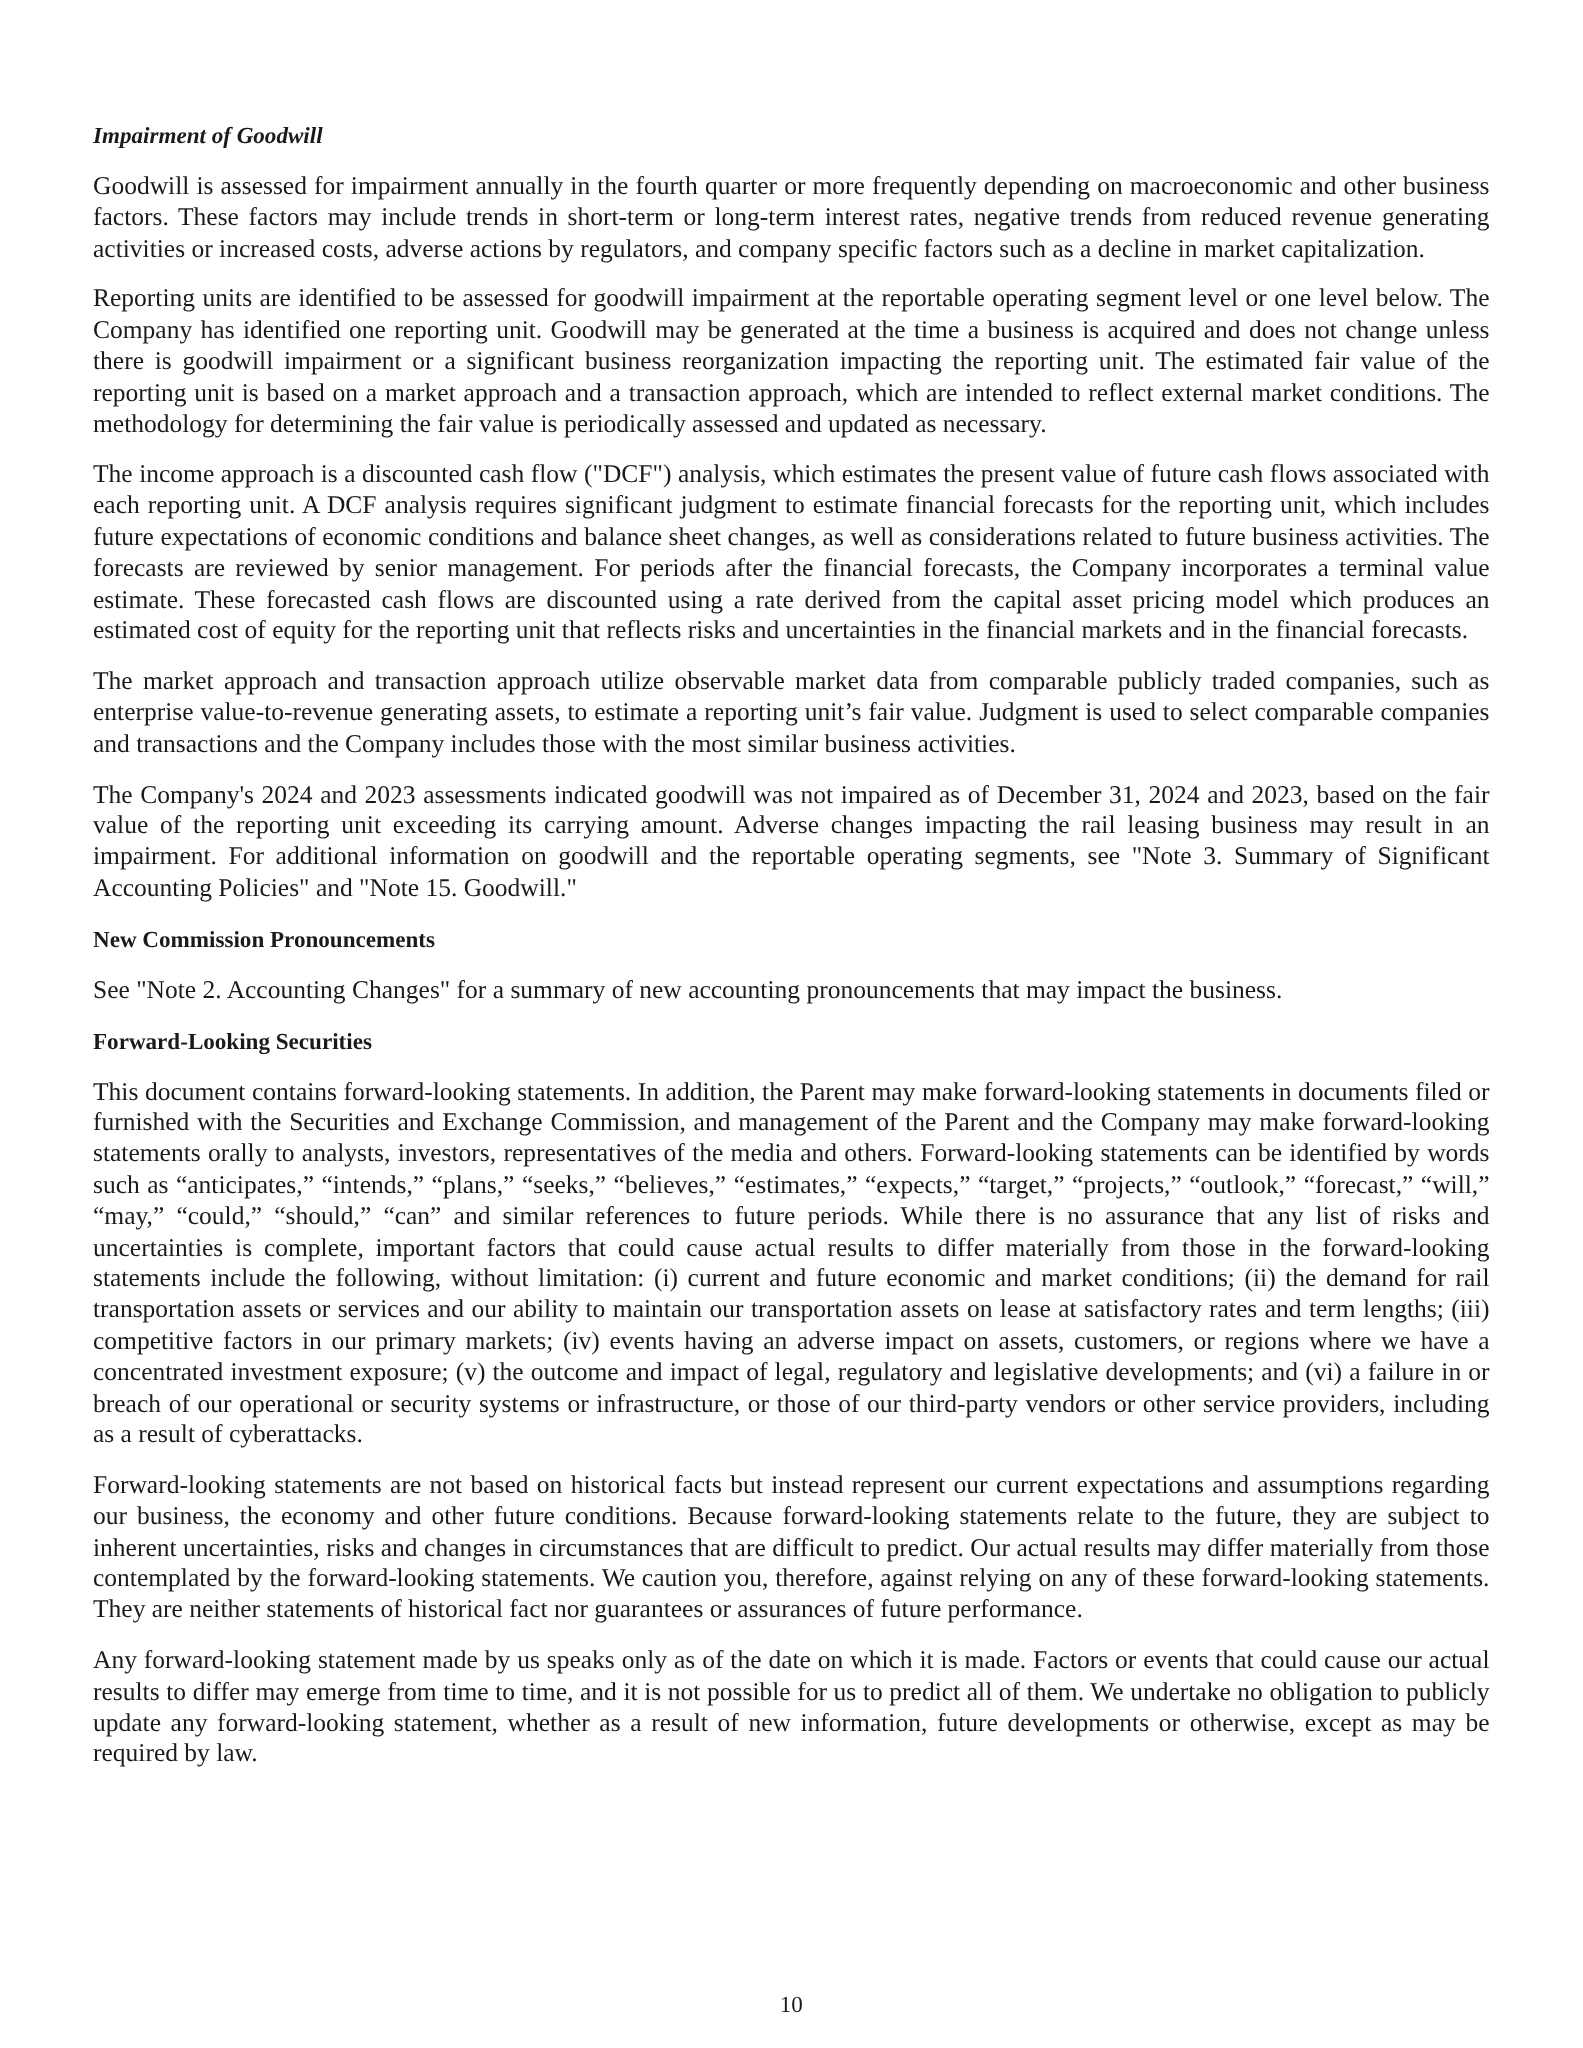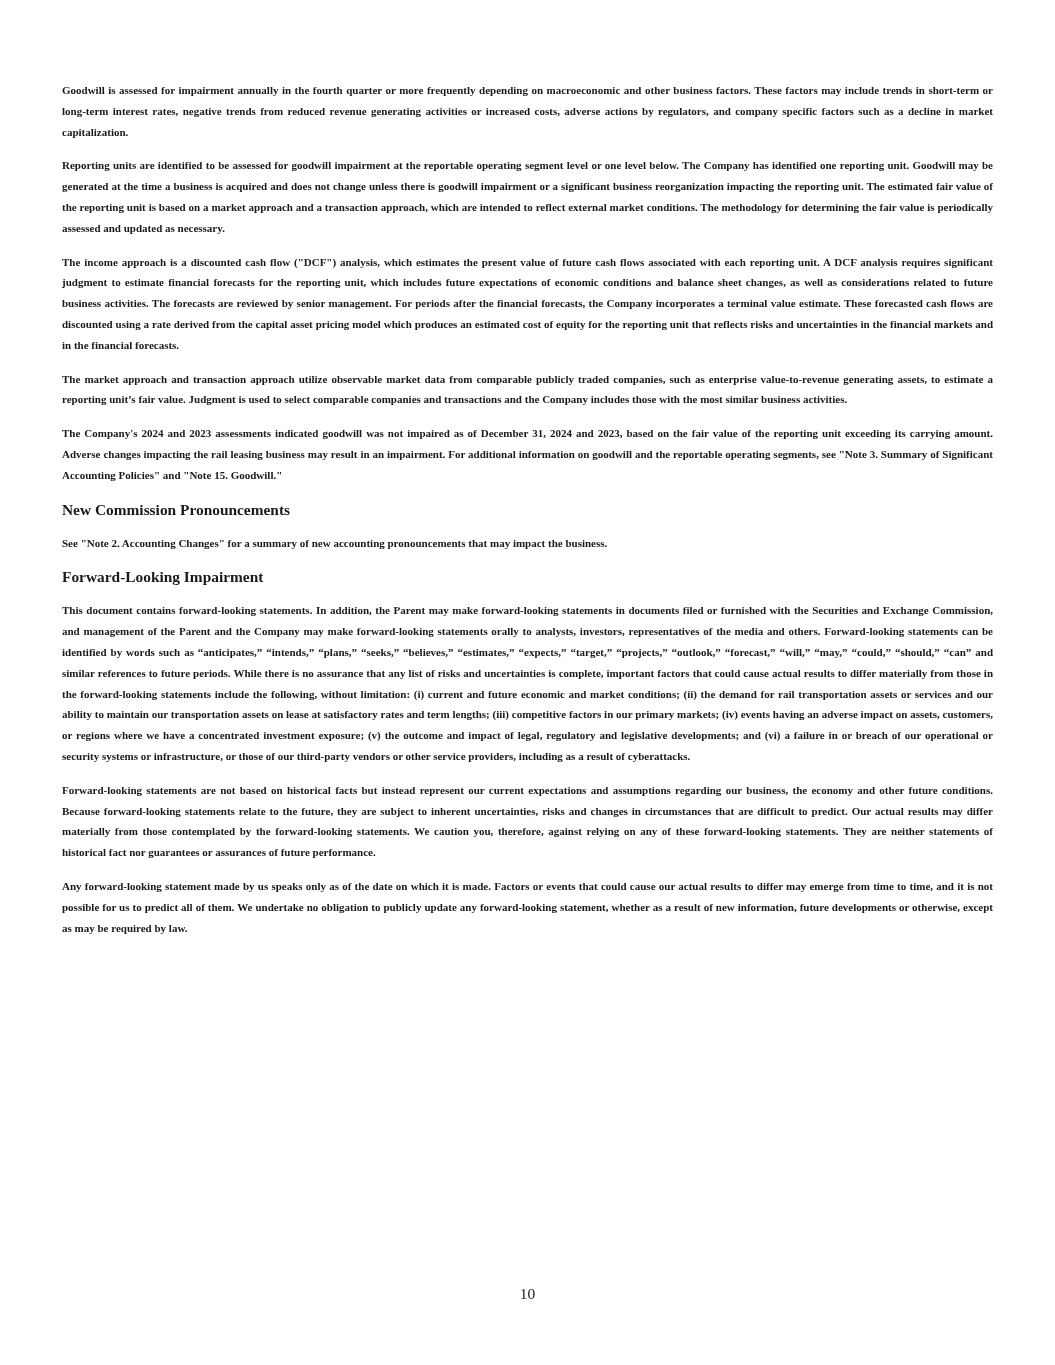--- a/index.html
+++ b/index.html
@@ -24,50 +24,50 @@
     .heading {
       font-size: 15.4px;
       line-height: 21px;
       font-weight: bold;
       margin: 0 0 13px 0;
     }
     .heading.italic {
       font-style: italic;
     }
     p.body {
-      font-size: 11px;
+      font-size: 17px;
       line-height: 20.8px;
       text-align: justify;
       margin: 0 0 13px 0;
-      font-weight: bold;
     }
     .page-number {
       position: absolute;
       left: 0;
       width: 1055px;
-      top: 1284px;
+      top: 1327px;
       text-align: center;
       font-size: 15.4px;
       line-height: 20px;
     }
   </style>
 </head>
 <body>
 
 <div class="page">
 
+  <div class="heading italic">Impairment of Goodwill</div>
   <p class="body">Goodwill is assessed for impairment annually in the fourth quarter or more frequently depending on macroeconomic and other business factors. These factors may include trends in short-term or long-term interest rates, negative trends from reduced revenue generating activities or increased costs, adverse actions by regulators, and company specific factors such as a decline in market capitalization.</p>
   <p class="body">Reporting units are identified to be assessed for goodwill impairment at the reportable operating segment level or one level below. The Company has identified one reporting unit. Goodwill may be generated at the time a business is acquired and does not change unless there is goodwill impairment or a significant business reorganization impacting the reporting unit. The estimated fair value of the reporting unit is based on a market approach and a transaction approach, which are intended to reflect external market conditions. The methodology for determining the fair value is periodically assessed and updated as necessary.</p>
   <p class="body">The income approach is a discounted cash flow ("DCF") analysis, which estimates the present value of future cash flows associated with each reporting unit. A DCF analysis requires significant judgment to estimate financial forecasts for the reporting unit, which includes future expectations of economic conditions and balance sheet changes, as well as considerations related to future business activities. The forecasts are reviewed by senior management. For periods after the financial forecasts, the Company incorporates a terminal value estimate. These forecasted cash flows are discounted using a rate derived from the capital asset pricing model which produces an estimated cost of equity for the reporting unit that reflects risks and uncertainties in the financial markets and in the financial forecasts.</p>
   <p class="body">The market approach and transaction approach utilize observable market data from comparable publicly traded companies, such as enterprise value-to-revenue generating assets, to estimate a reporting unit’s fair value. Judgment is used to select comparable companies and transactions and the Company includes those with the most similar business activities.</p>
   <p class="body">The Company's 2024 and 2023 assessments indicated goodwill was not impaired as of December 31, 2024 and 2023, based on the fair value of the reporting unit exceeding its carrying amount. Adverse changes impacting the rail leasing business may result in an impairment. For additional information on goodwill and the reportable operating segments, see "Note 3. Summary of Significant Accounting Policies" and "Note 15. Goodwill."</p>
 
   <div class="heading">New Commission Pronouncements</div>
   <p class="body">See "Note 2. Accounting Changes" for a summary of new accounting pronouncements that may impact the business.</p>
 
-  <div class="heading">Forward-Looking Impairment</div>
+  <div class="heading">Forward-Looking Securities</div>
   <p class="body">This document contains forward-looking statements. In addition, the Parent may make forward-looking statements in documents filed or furnished with the Securities and Exchange Commission, and management of the Parent and the Company may make forward-looking statements orally to analysts, investors, representatives of the media and others. Forward-looking statements can be identified by words such as “anticipates,” “intends,” “plans,” “seeks,” “believes,” “estimates,” “expects,” “target,” “projects,” “outlook,” “forecast,” “will,” “may,” “could,” “should,” “can” and similar references to future periods. While there is no assurance that any list of risks and uncertainties is complete, important factors that could cause actual results to differ materially from those in the forward-looking statements include the following, without limitation: (i) current and future economic and market conditions; (ii) the demand for rail transportation assets or services and our ability to maintain our transportation assets on lease at satisfactory rates and term lengths; (iii) competitive factors in our primary markets; (iv) events having an adverse impact on assets, customers, or regions where we have a concentrated investment exposure; (v) the outcome and impact of legal, regulatory and legislative developments; and (vi) a failure in or breach of our operational or security systems or infrastructure, or those of our third-party vendors or other service providers, including as a result of cyberattacks.</p>
   <p class="body">Forward-looking statements are not based on historical facts but instead represent our current expectations and assumptions regarding our business, the economy and other future conditions. Because forward-looking statements relate to the future, they are subject to inherent uncertainties, risks and changes in circumstances that are difficult to predict. Our actual results may differ materially from those contemplated by the forward-looking statements. We caution you, therefore, against relying on any of these forward-looking statements. They are neither statements of historical fact nor guarantees or assurances of future performance.</p>
   <p class="body">Any forward-looking statement made by us speaks only as of the date on which it is made. Factors or events that could cause our actual results to differ may emerge from time to time, and it is not possible for us to predict all of them. We undertake no obligation to publicly update any forward-looking statement, whether as a result of new information, future developments or otherwise, except as may be required by law.</p>
 
 </div>
 
 <div class="page-number">10</div>
 
 </body></html>

